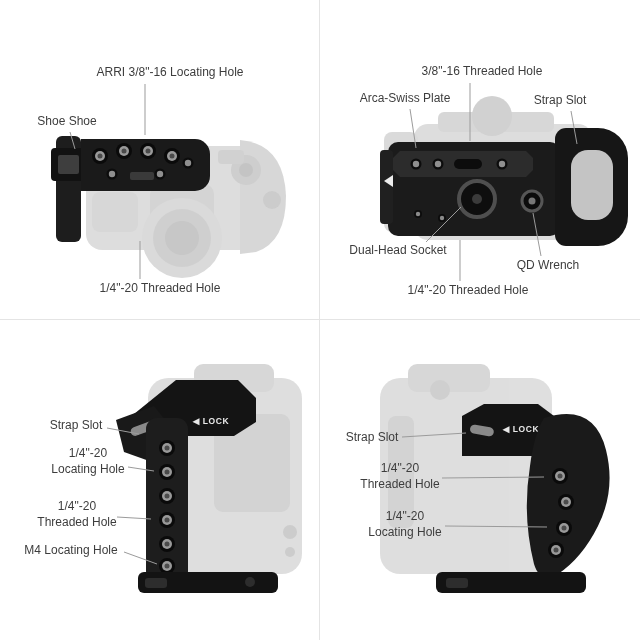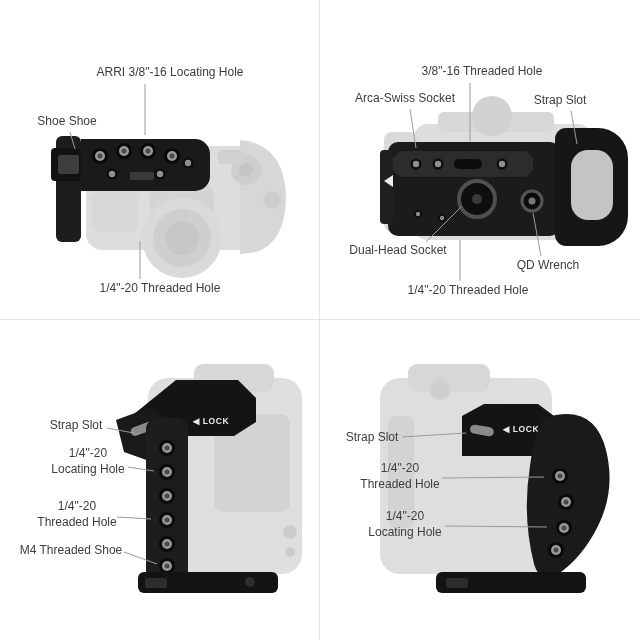--- a/index.html
+++ b/index.html
@@ -121,21 +121,21 @@
       <g class="leader">
         <line x1="150" y1="83" x2="150" y2="141"></line>
         <line x1="90" y1="109" x2="96" y2="148"></line>
         <line x1="251" y1="111" x2="257" y2="144"></line>
         <line x1="106" y1="242" x2="141" y2="207"></line>
         <line x1="221" y1="256" x2="213" y2="213"></line>
         <line x1="140" y1="281" x2="140" y2="240"></line>
       </g>
     </svg>
     <div class="callout nowrap" style="left:162px; top:72px">3/8"-16 Threaded Hole</div>
-    <div class="callout nowrap" style="left:85px; top:99px">Arca-Swiss Socket</div>
+    <div class="callout nowrap" style="left:85px; top:99px">Arca-Swiss Plate</div>
     <div class="callout nowrap" style="left:240px; top:101px">Strap Slot</div>
     <div class="callout nowrap" style="left:78px; top:251px">Dual-Head Socket</div>
     <div class="callout nowrap" style="left:228px; top:266px">QD Wrench</div>
     <div class="callout nowrap" style="left:148px; top:291px">1/4"-20 Threaded Hole</div>
   </section>
 
   <section class="quad" id="quad-left-side-view">
     <svg class="illustration" width="320" height="320" viewBox="0 0 320 320">
       <g opacity="0.6">
         <rect x="148" y="58" width="154" height="196" rx="20" fill="#c9c9c9"></rect>
@@ -163,21 +163,21 @@
       <g class="leader">
         <line x1="107" y1="108" x2="139" y2="114"></line>
         <line x1="128" y1="147" x2="154" y2="151"></line>
         <line x1="117" y1="197" x2="151" y2="199"></line>
         <line x1="124" y1="232" x2="157" y2="244"></line>
       </g>
     </svg>
     <div class="callout nowrap" style="left:76px; top:106px">Strap Slot</div>
     <div class="callout w84" style="left:88px; top:142px">1/4"-20 Locating Hole</div>
     <div class="callout w84" style="left:77px; top:195px">1/4"-20 Threaded Hole</div>
-    <div class="callout nowrap" style="left:71px; top:231px">M4 Threaded Shoe</div>
+    <div class="callout nowrap" style="left:71px; top:231px">M4 Locating Hole</div>
   </section>
 
   <section class="quad" id="quad-right-side-view">
     <svg class="illustration" width="320" height="320" viewBox="0 0 320 320">
       <g opacity="0.6">
         <rect x="60" y="58" width="172" height="196" rx="20" fill="#c9c9c9"></rect>
         <rect x="88" y="44" width="82" height="28" rx="9" fill="#bdbdbd"></rect>
         <rect x="68" y="96" width="26" height="112" rx="8" fill="#b6b6b6"></rect>
         <circle cx="120" cy="70" r="10" fill="#b0b0b0"></circle>
       </g>

